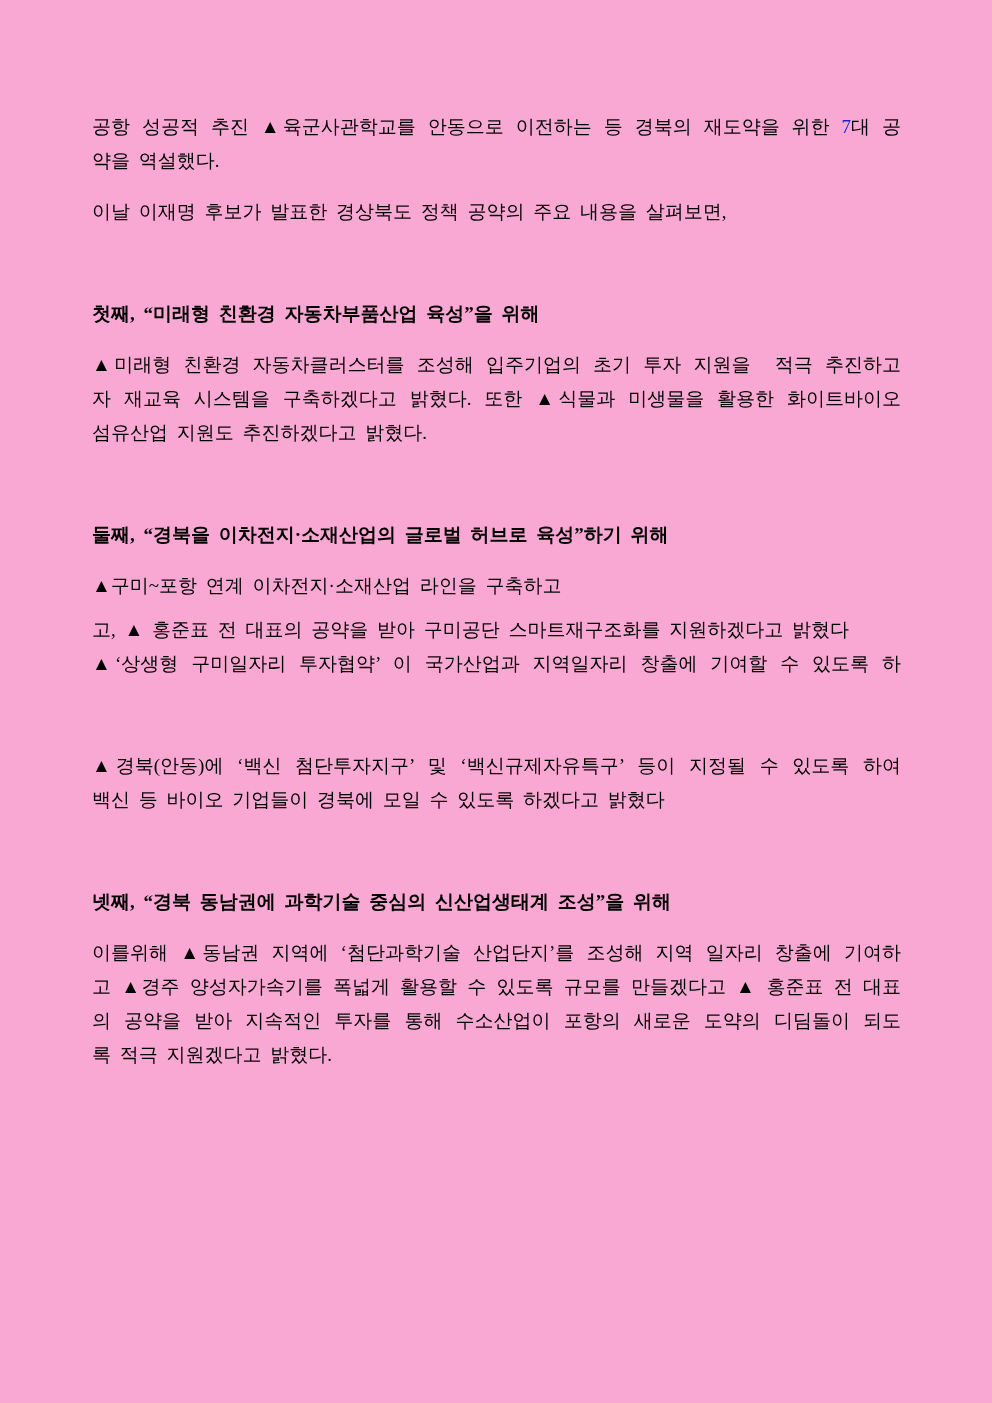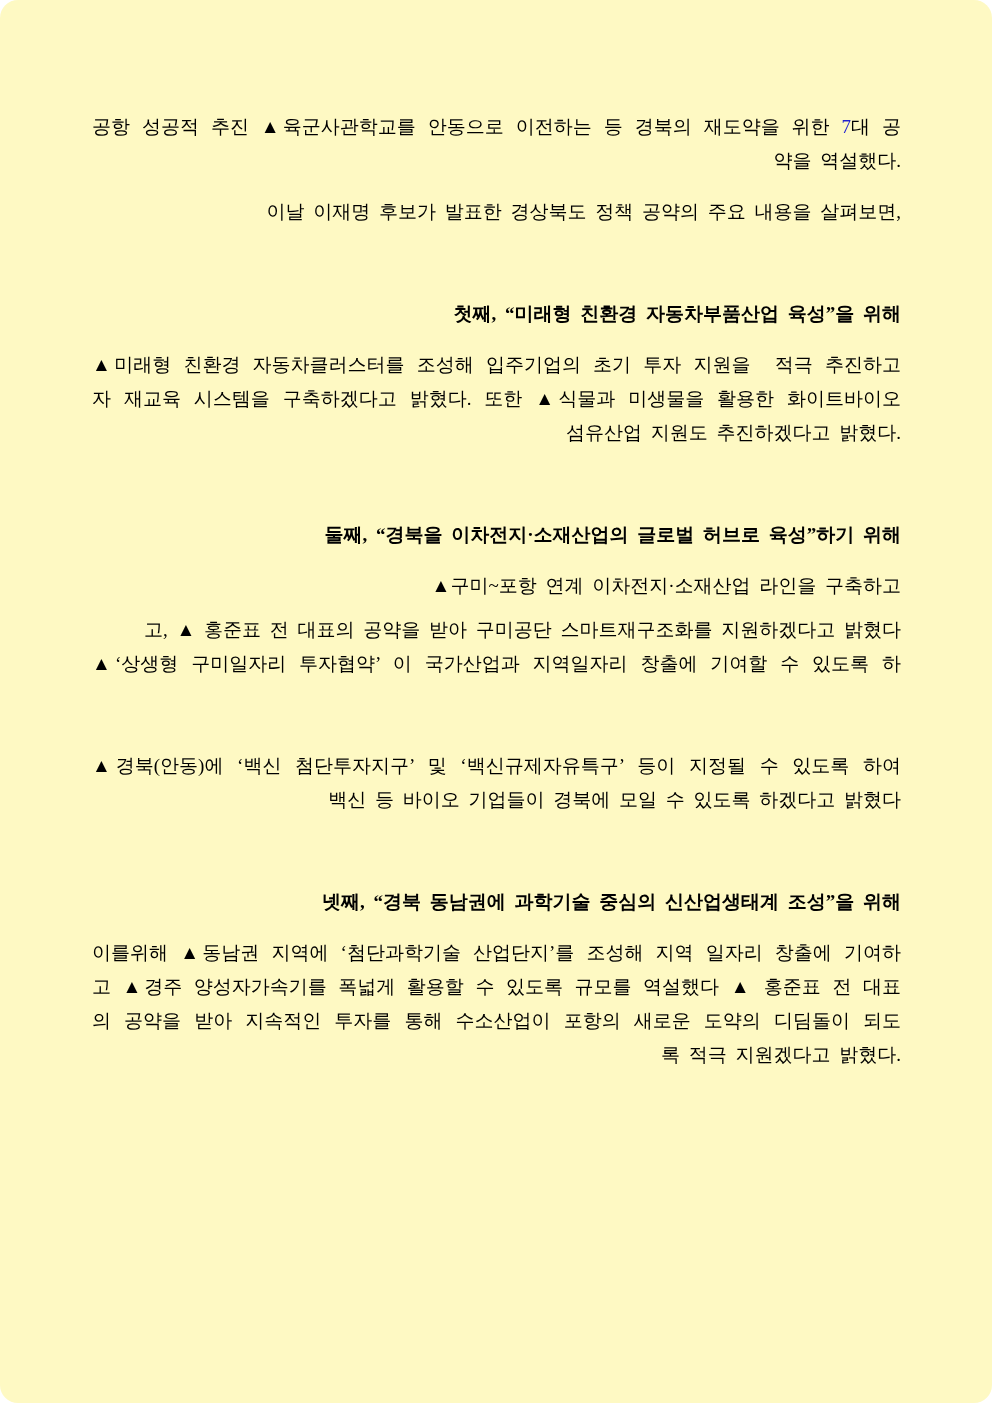--- a/index.html
+++ b/index.html
@@ -7,37 +7,36 @@
   body {
     width: 992px;
     height: 1403px;
     position: relative;
     font-family: "Liberation Serif", "DejaVu Serif", serif;
     color: #000000;
   }
   .page {
     position: absolute;
     inset: 0;
-    background: #fef9c3;
-    border-radius: 18px;
+    background: #f9a8d4;
   }
   .content {
     position: absolute;
     left: 92px;
     top: 110px;
     width: 809px;
     font-size: 19px;
     line-height: 34px;
     word-spacing: 4px;
     text-align: left;
   }
   .para { margin: 0 0 17px 0; }
   .para.tight { margin-bottom: 10px; }
   .spacer { height: 51px; }
-  .line { height: 34px; text-align: right; }
+  .line { height: 34px; }
   
   .line.j { text-align: justify; text-align-last: justify; }
   .heading .line { font-weight: 700; }
   .blue { color: #1f1fcf; }
 </style>
 </head>
 <body>
 
 <div class="page">
   <div class="content">
@@ -83,19 +82,19 @@
     </div>
 
     <div class="spacer"></div>
 
     <div class="para heading">
       <div class="line">넷째, “경북 동남권에 과학기술 중심의 신산업생태계 조성”을 위해</div>
     </div>
 
     <div class="para">
       <div class="line j">이를위해 ▲동남권 지역에 ‘첨단과학기술 산업단지’를 조성해 지역 일자리 창출에 기여하</div>
-      <div class="line j">고 ▲경주 양성자가속기를 폭넓게 활용할 수 있도록 규모를 역설했다 ▲ 홍준표 전 대표</div>
+      <div class="line j">고 ▲경주 양성자가속기를 폭넓게 활용할 수 있도록 규모를 만들겠다고 ▲ 홍준표 전 대표</div>
       <div class="line j">의 공약을 받아 지속적인 투자를 통해 수소산업이 포항의 새로운 도약의 디딤돌이 되도</div>
       <div class="line">록 적극 지원겠다고 밝혔다.</div>
     </div>
 
   </div>
 </div>
 
 </body></html>

